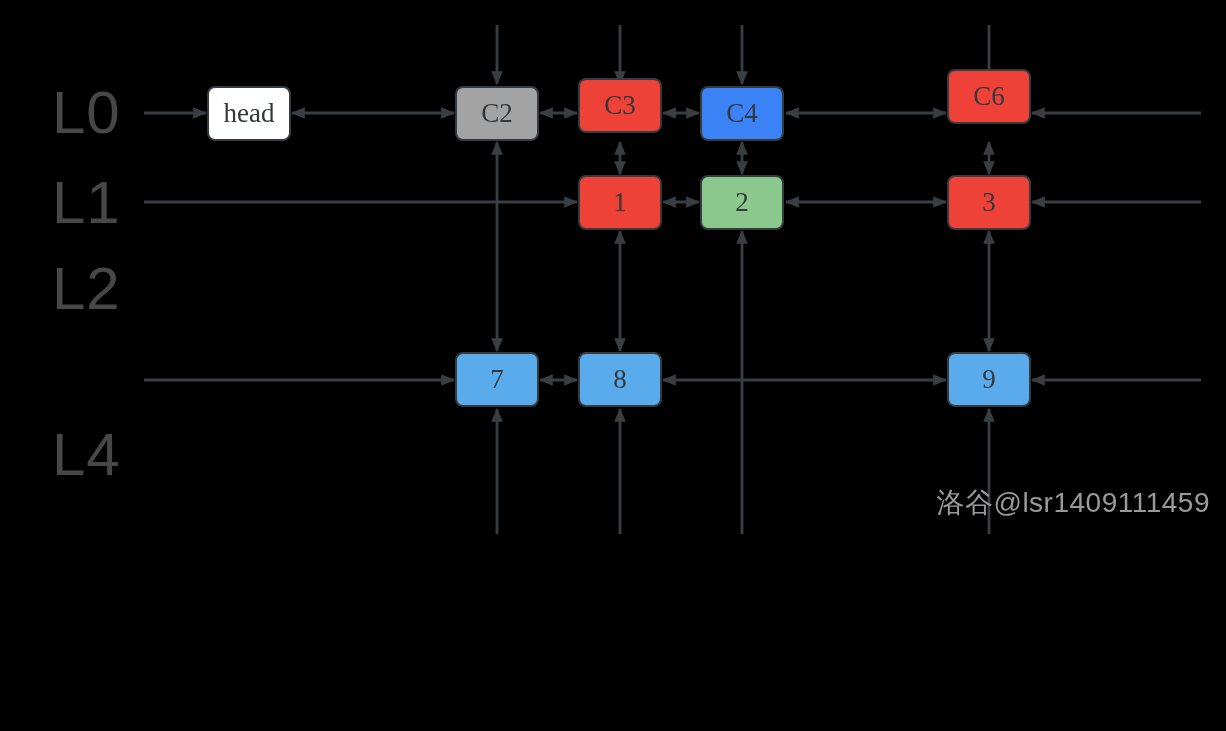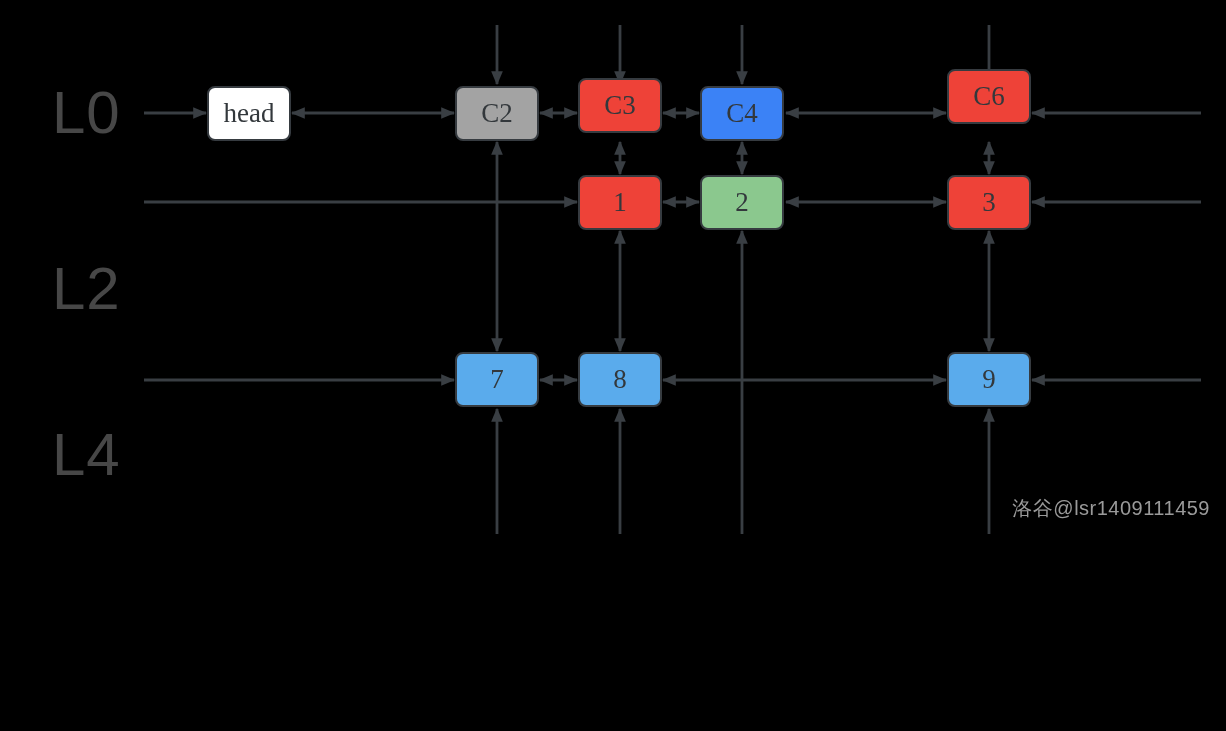--- a/index.html
+++ b/index.html
@@ -22,21 +22,21 @@
     letter-spacing:1px; user-select:none;
   }
   .node{
     position:absolute; width:84px; height:55px; box-sizing:border-box;
     border:2.5px solid var(--node-border); border-radius:8px;
     display:flex; align-items:center; justify-content:center;
     color:var(--node-text); font-size:27px;font-family:Liberation Serif, serif;
   }
   .watermark{
     position:absolute; right:16px; bottom:12px;
-    color:var(--watermark); font-size:20px; letter-spacing:0.5px;
+    color:var(--watermark); font-size:28px; letter-spacing:0.5px;
   }
 </style>
 </head>
 <body>
 
 <div class="stage">
 
   <svg class="arrows" viewBox="0 0 1226 731" xmlns="http://www.w3.org/2000/svg">
     <defs>
       <marker id="mEnd" viewBox="0 0 12 10" refX="11" refY="5" markerWidth="14" markerHeight="12" orient="auto" markerUnits="userSpaceOnUse">
@@ -85,20 +85,21 @@
 
     <g>
       <line x1="144" y1="380" x2="454" y2="380" marker-end="url(#mEnd)"></line>
       <line x1="540" y1="380" x2="577" y2="380" marker-start="url(#mStart)" marker-end="url(#mEnd)"></line>
       <line x1="663" y1="380" x2="946" y2="380" marker-start="url(#mStart)" marker-end="url(#mEnd)"></line>
       <line x1="1201" y1="380" x2="1032" y2="380" marker-end="url(#mEnd)"></line>
     </g>
   </svg>
 
   <div class="lvl" style="top:113px">L0</div>
+  <div class="lvl" style="top:203px">L1</div>
   <div class="lvl" style="top:289px">L2</div>
   <div class="lvl" style="top:455px">L4</div>
 
   <div class="node" style="left: 207px; top: 86px; background-color: rgb(255, 255, 255);">head</div>
   <div class="node" style="left: 455px; top: 86px; background-color: #a3a3a3;">C2</div>
   <div class="node" style="left: 578px; top: 78px; background-color: rgb(238, 66, 56);">C3</div>
   <div class="node" style="left: 700px; top: 86px; background-color: #3b82f6;">C4</div>
   <div class="node" style="left: 947px; top: 69px; background-color: rgb(238, 66, 56);">C6</div>
 
   <div class="node" style="left: 578px; top: 175px; background-color: rgb(238, 66, 56);">1</div>

